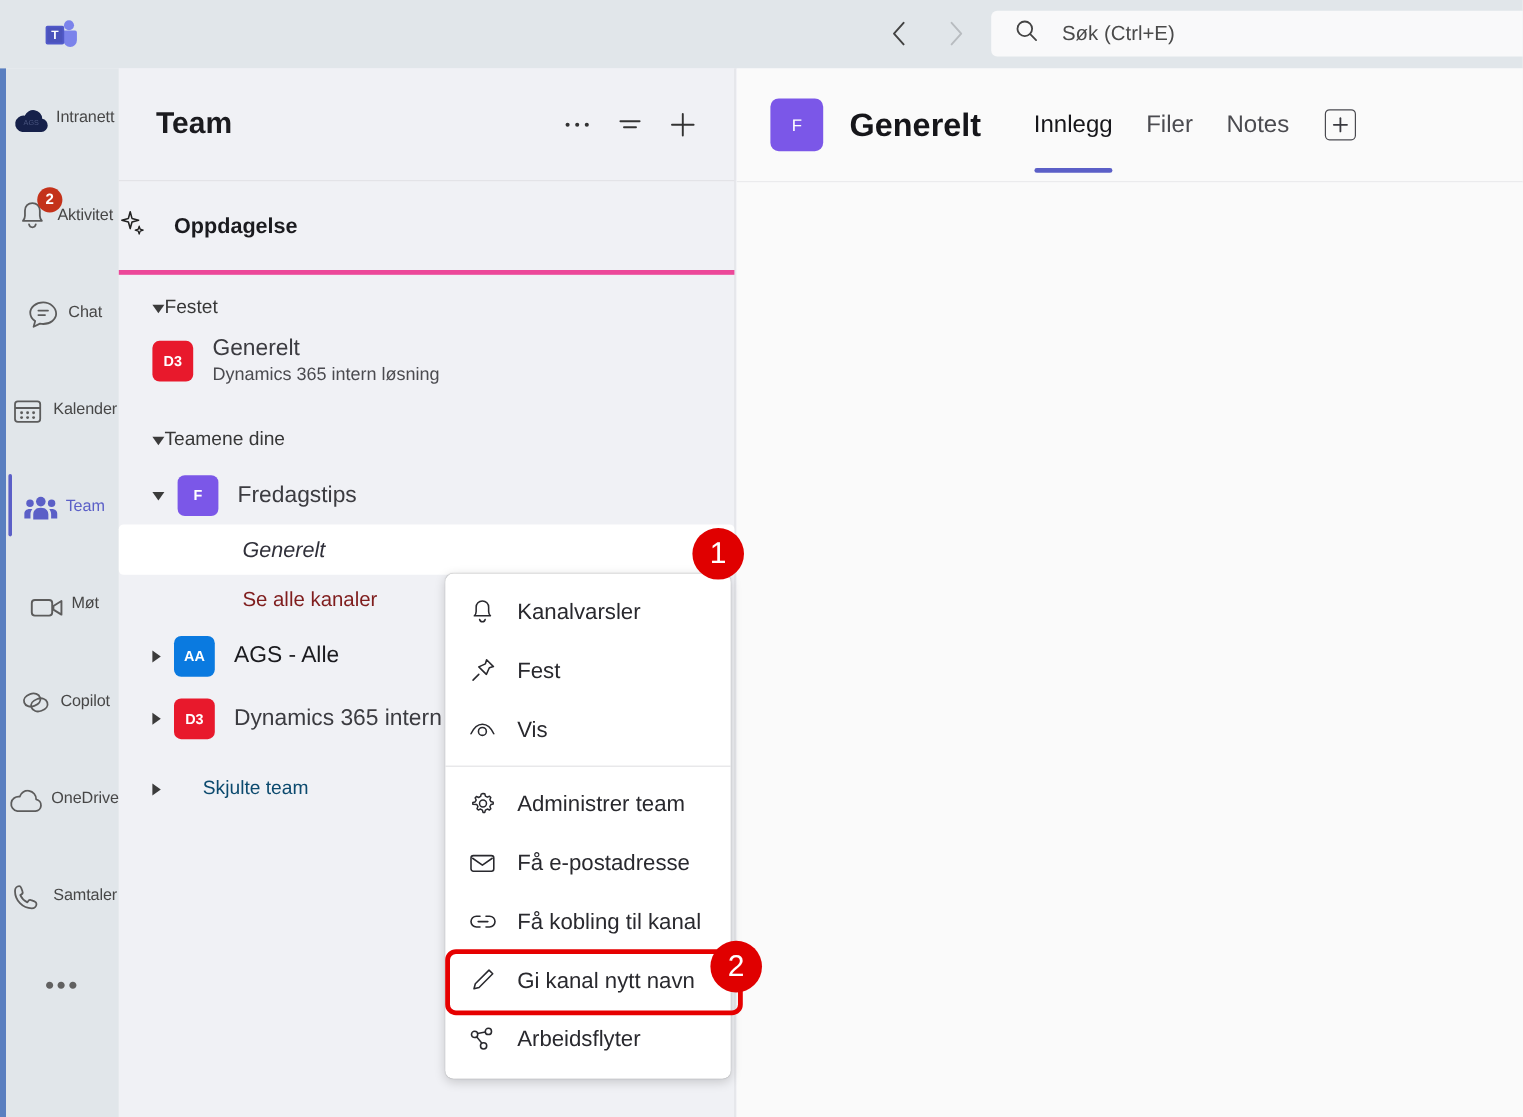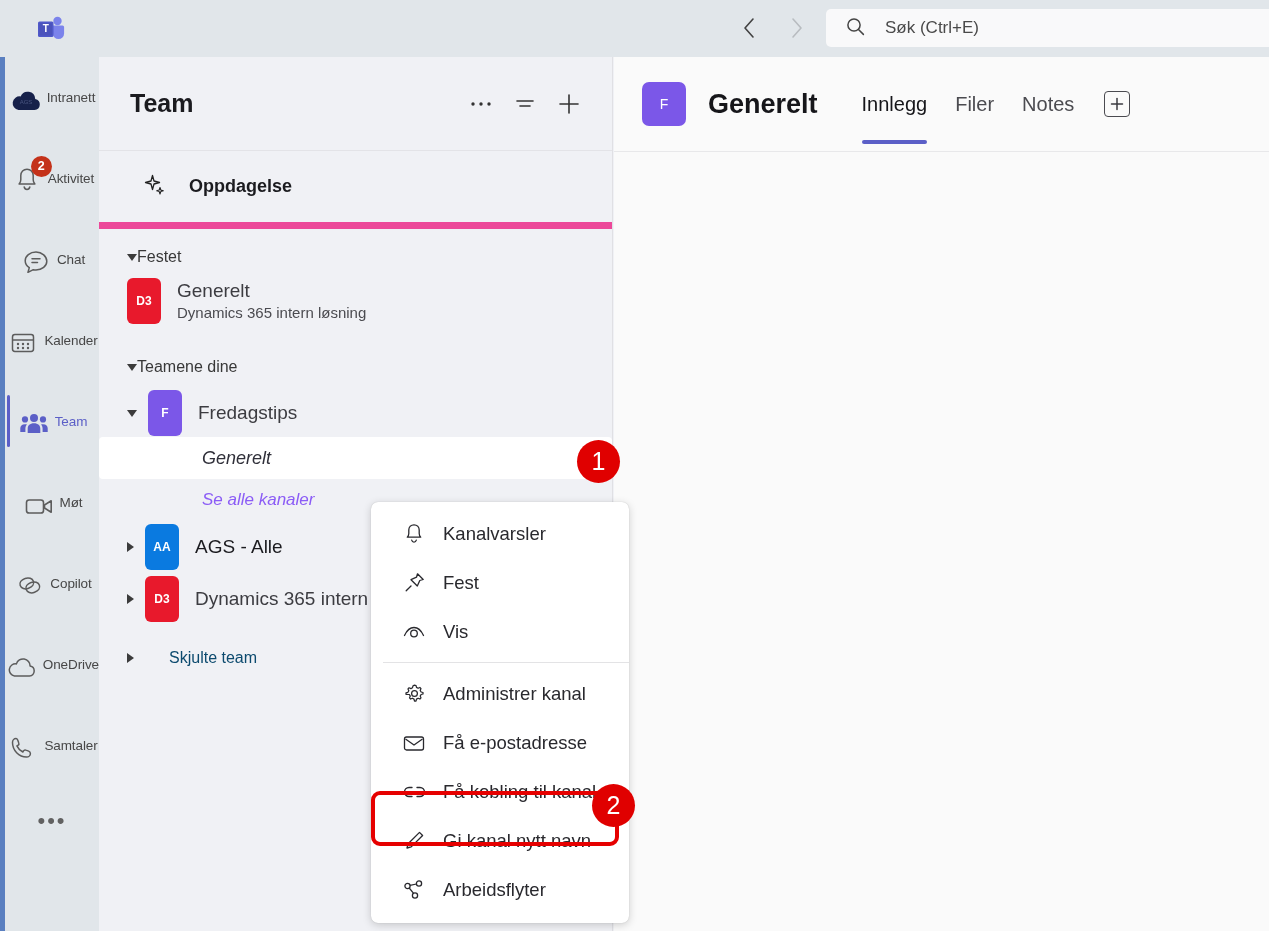--- a/index.html
+++ b/index.html
@@ -123,22 +123,22 @@
     font-family: "Liberation Sans", sans-serif;
   }
   .tp-hicon {
     width: 34px; height: 34px;
     display: flex; align-items: center; justify-content: center;
     color: #333; cursor: pointer; margin-left: 10px;
   }
   .discovery-row {
     height: 78px;
     display: flex; align-items: center;
-    padding-left: 44px; gap: 22px;
-    border-bottom: 7px solid #ec4899;
+    gap: 22px;
+    border-bottom: 4px solid #ec4899;
     cursor: pointer;
   }
   .discovery-label {
     font-size: 18px; font-weight: bold; color: #1b1b1f;
     font-family: "Liberation Sans", sans-serif;
   }
 
   .tp-body { padding-top: 12px; }
 
   .group-head {
@@ -163,21 +163,21 @@
     font-family: "Liberation Sans", sans-serif;
   }
 
   .team-row {
     display: flex; align-items: center;
     padding-left: 28px; gap: 11px;
     cursor: pointer;
     height: 48px;
   }
   .avatar {
-    width: 34px; height: 46px; border-radius: 6px;
+    width: 34px; height: 34px; border-radius: 6px;
     display: flex; align-items: center; justify-content: center;
     color: #fff; font-size: 12px; font-weight: bold;
     flex: 0 0 auto;
     font-family: "Liberation Sans", sans-serif;
   }
   .team-texts { display: flex; flex-direction: column; margin-left: 5px; }
   .team-name {
     font-size: 19px; color: #3c3c41;
     font-family: "Liberation Sans", sans-serif;
     line-height: 1.25;
@@ -206,23 +206,22 @@
     font-size: 18px; color: #30303a; font-style: italic;
     font-family: "Liberation Sans", sans-serif;
   }
   .see-all-row {
     height: 42px;
     display: flex; align-items: center;
     padding-left: 103px;
     cursor: pointer;
   }
   .see-all-link {
-    font-size: 17px; color: #8b5cf6;
-    font-family: "Liberation Sans", sans-serif;
-    font-style: italic;
+    font-size: 17px; color: #7f1d1d;
+    font-family: "Liberation Sans", sans-serif;
   }
   .collapsed-team-row {
     display: flex; align-items: center;
     padding-left: 28px; gap: 11px;
     height: 52px; cursor: pointer;
   }
   .hidden-row {
     display: flex; align-items: center;
     height: 42px; padding-left: 28px; gap: 11px;
     margin-top: 12px; cursor: pointer;
@@ -280,26 +279,26 @@
     width: 26px; height: 26px;
     border: 1.6px solid #4a4a50; border-radius: 4px;
     display: flex; align-items: center; justify-content: center;
     color: #3a3a40; cursor: pointer;
   }
   .main-body { background: #fafafa; height: 779px; }
 
   
   .ctxmenu {
     position: absolute;
-    left: 371px; top: 502px;
-    width: 258px;
+    left: 371px; top: 478px;
+    width: 238px;
     background: #fff;
     border-radius: 7px;
     box-shadow: 0 2px 9px rgba(0,0,0,0.18), 0 0 1px rgba(0,0,0,0.22);
-    padding: 7px 0 9px 12px;
+    padding: 7px 0 9px 0;
     z-index: 40;
   }
   .ctx-item {
     height: 49px;
     display: flex; align-items: center;
     padding-left: 18px; gap: 16px;
     cursor: pointer;
   }
   .ctx-icon {
     width: 26px; height: 26px;
@@ -632,21 +631,21 @@
 
     <div class="ctx-sep"></div>
 
     <div class="ctx-item">
       <span class="ctx-icon">
         <svg width="23" height="23" viewBox="0 0 23 23">
           <path d="M11.5 3.2 13 3.5l.5 1.9 1.6.9 1.8-.8 1.1 1.1-.8 1.8.9 1.6 1.9.5v1.5l-1.9.5-.9 1.6.8 1.8-1.1 1.1-1.8-.8-1.6.9-.5 1.9h-1.5l-.5-1.9-1.6-.9-1.8.8-1.1-1.1.8-1.8-.9-1.6L3 12.3v-1.5l1.9-.5.9-1.6-.8-1.8 1.1-1.1 1.8.8 1.6-.9.5-1.9z" fill="none" stroke="currentColor" stroke-width="1.25" stroke-linejoin="round"></path>
           <circle cx="11.5" cy="11.5" r="2.9" fill="none" stroke="currentColor" stroke-width="1.25"></circle>
         </svg>
       </span>
-      <span class="ctx-label">Administrer kanal</span>
+      <span class="ctx-label">Administrer team</span>
     </div>
 
     <div class="ctx-item">
       <span class="ctx-icon">
         <svg width="24" height="20" viewBox="0 0 24 20">
           <rect x="2.5" y="4" width="19" height="13" rx="2" fill="none" stroke="currentColor" stroke-width="1.3"></rect>
           <path d="M3.5 6 L12 12 L20.5 6" fill="none" stroke="currentColor" stroke-width="1.3" stroke-linejoin="round"></path>
         </svg>
       </span>
       <span class="ctx-label">Få e-postadresse</span>

